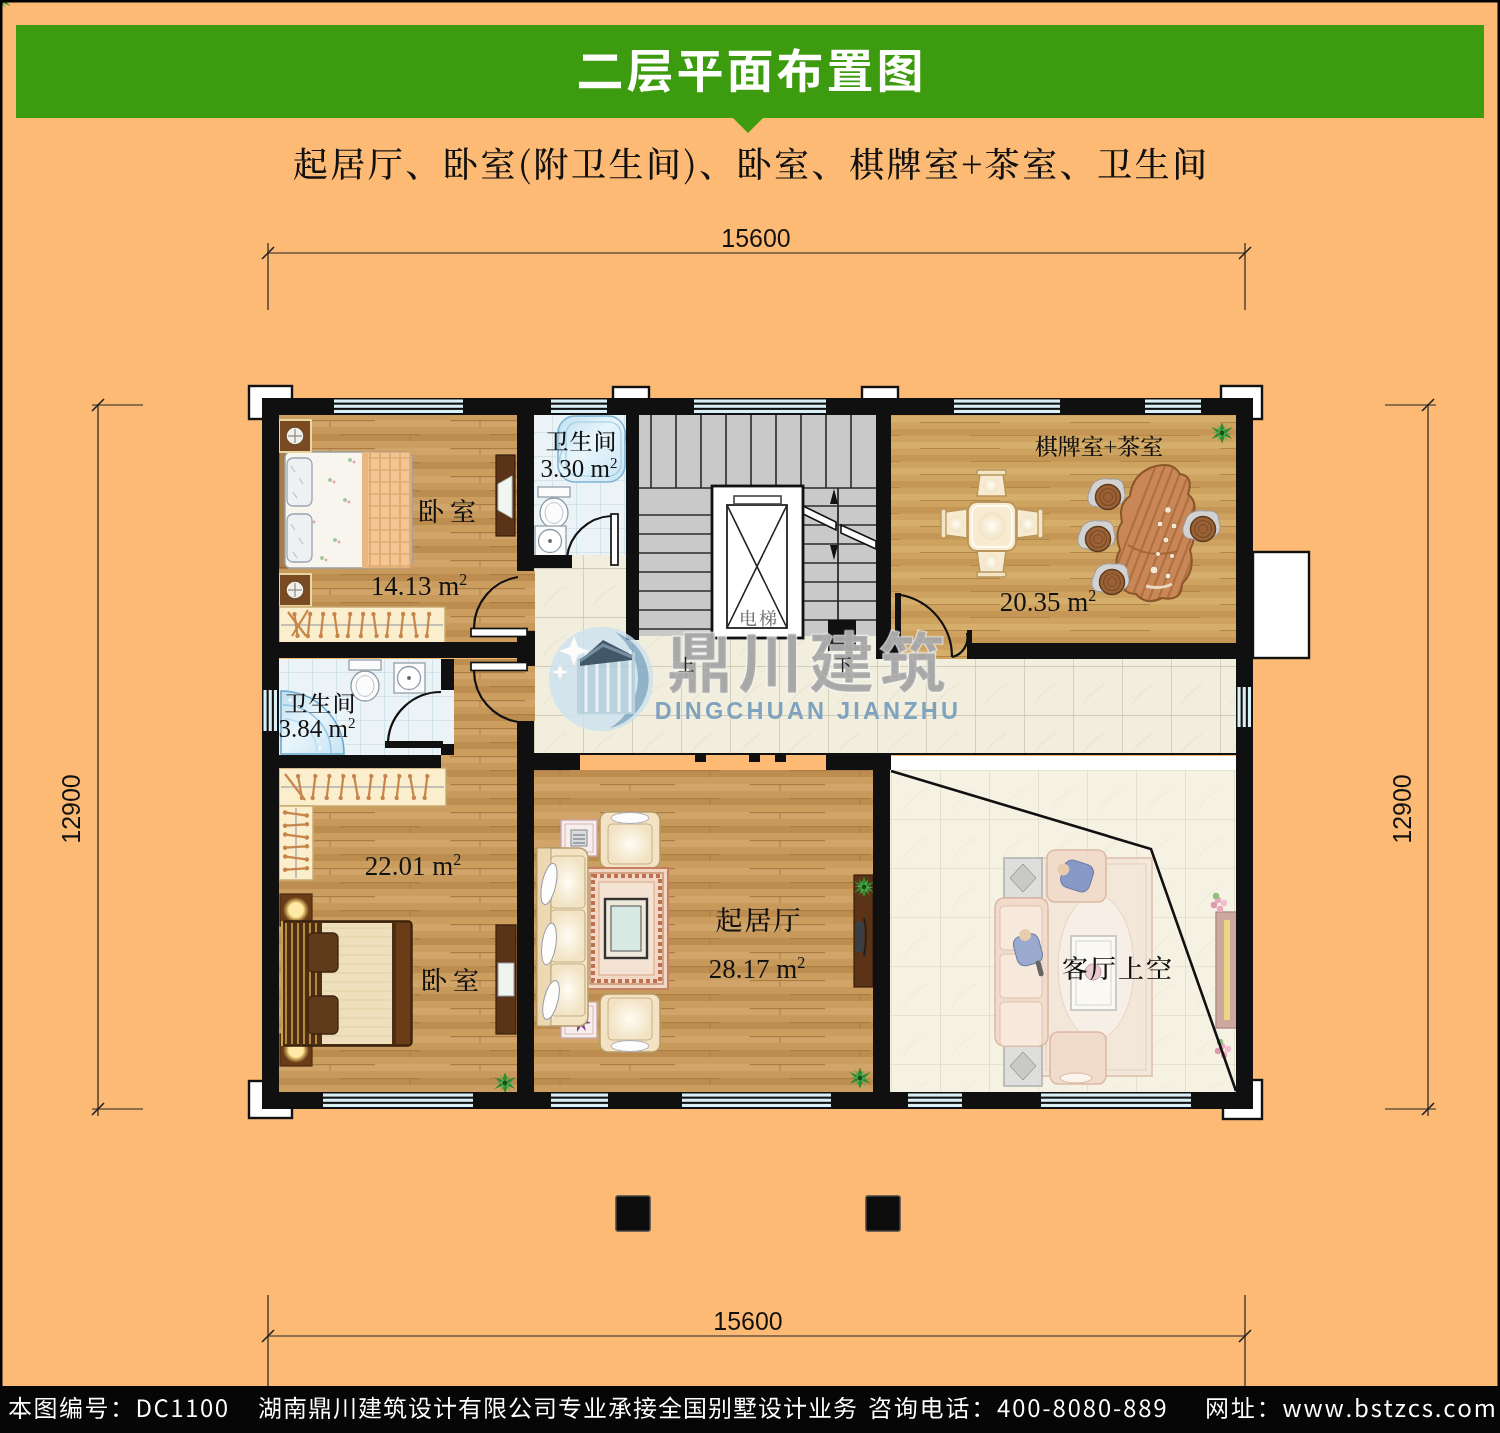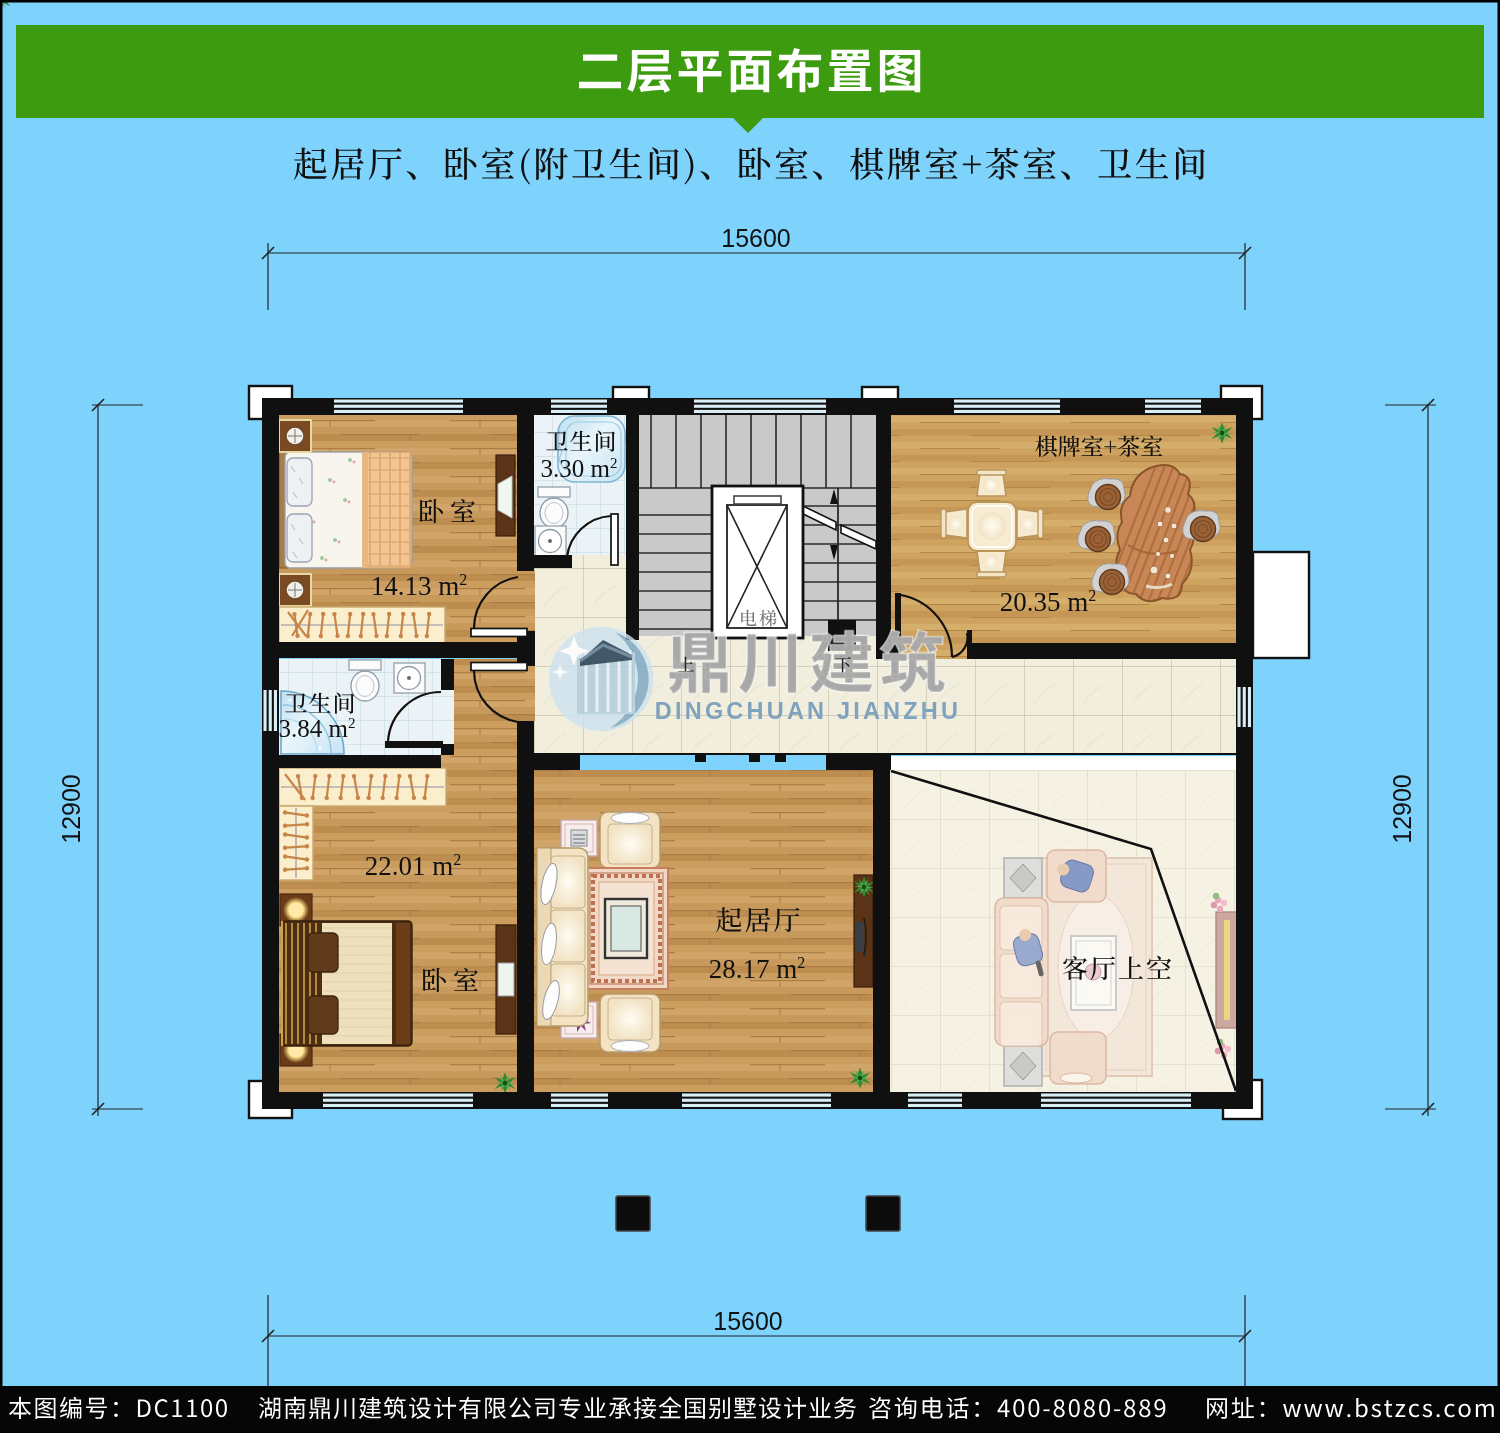--- a/index.html
+++ b/index.html
@@ -1,15 +1,15 @@
 <!DOCTYPE html>
 <html><head><meta charset="utf-8">
 <style>
 html,body{margin:0;padding:0;background:#fff;}
-#page{position:relative;width:1500px;height:1433px;background:#7dd3fc;overflow:hidden;}
+#page{position:relative;width:1500px;height:1433px;background:#fdba74;overflow:hidden;}
 </style></head>
 <body>
 <div id="page">
 <svg width="1500" height="1433" viewBox="0 0 1500 1433">
 <defs>
         <path id="g0" d="M138 712H864V580H138ZM54 131H947V-6H54Z"></path>
         <path id="g1" d="M114 807H235V512Q235 447 232 370Q228 292 217 210Q206 129 185 52Q164 -24 129 -87Q118 -77 98 -65Q77 -53 56 -42Q36 -32 21 -27Q53 31 72 100Q90 168 99 240Q108 313 111 382Q114 452 114 511ZM204 807H902V520H204V622H781V706H204ZM309 458H878V355H309ZM254 283H946V179H254ZM681 136 787 179Q810 144 837 102Q864 60 888 20Q911 -19 926 -49L812 -101Q800 -70 778 -29Q755 12 730 55Q704 98 681 136ZM311 -86Q308 -75 300 -56Q292 -37 284 -16Q276 5 268 19Q282 22 296 34Q309 45 323 62Q330 70 342 88Q355 106 370 131Q386 156 402 185Q417 214 429 245L565 214Q541 170 510 125Q479 80 446 40Q413 1 381 -29V-31Q381 -31 370 -37Q360 -43 346 -52Q333 -60 322 -70Q311 -79 311 -86ZM311 -86 306 -1 372 34 801 61Q805 39 812 12Q820 -16 826 -33Q700 -43 615 -50Q530 -57 476 -62Q421 -67 390 -71Q358 -75 340 -78Q323 -82 311 -86Z"></path>
         <path id="g2" d="M99 788H899V669H99ZM46 364H957V243H46ZM159 604 269 637Q286 604 302 568Q319 531 332 496Q344 460 350 432L233 395Q228 423 217 458Q206 494 191 532Q176 571 159 604ZM729 640 858 607Q840 568 820 530Q801 492 782 458Q764 423 747 397L642 428Q658 457 674 494Q691 531 706 569Q720 607 729 640ZM437 738H562V-89H437Z"></path>
         <path id="g3" d="M360 409H618V315H360ZM360 240H619V146H360ZM167 72H842V-39H167ZM91 589H908V-90H786V479H207V-90H91ZM309 516H416V22H309ZM570 516H678V23H570ZM423 740 564 710Q546 655 530 600Q513 546 498 507L389 536Q396 565 403 600Q410 636 416 672Q421 709 423 740ZM50 792H954V679H50Z"></path>
         <path id="g4" d="M53 707H949V592H53ZM492 556H613V-89H492ZM213 441H832V327H333V0H213ZM780 441H901V128Q901 87 890 62Q880 38 850 25Q822 12 780 9Q739 6 682 6Q679 31 668 62Q657 93 645 115Q668 114 692 114Q715 114 734 114Q752 114 759 114Q771 114 776 118Q780 121 780 131ZM374 852 498 824Q462 701 406 581Q351 461 272 358Q193 254 86 180Q79 195 66 214Q54 234 41 253Q28 272 17 285Q88 331 146 396Q203 460 247 536Q291 612 323 692Q355 773 374 852Z"></path>

